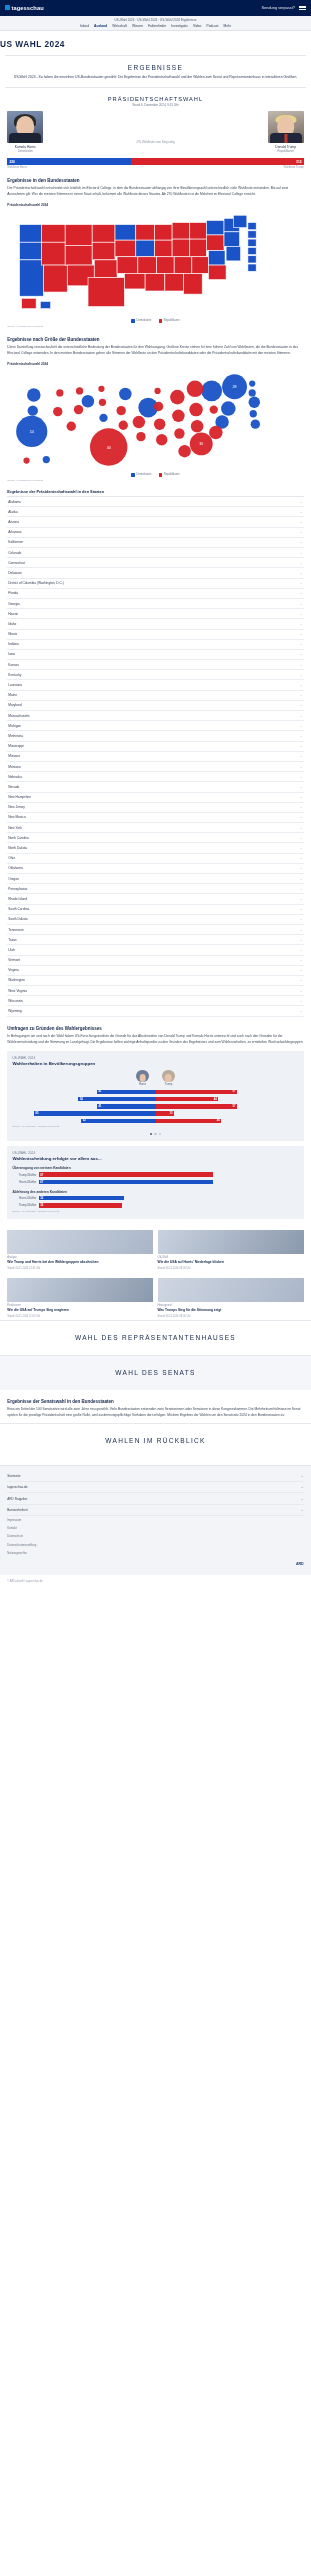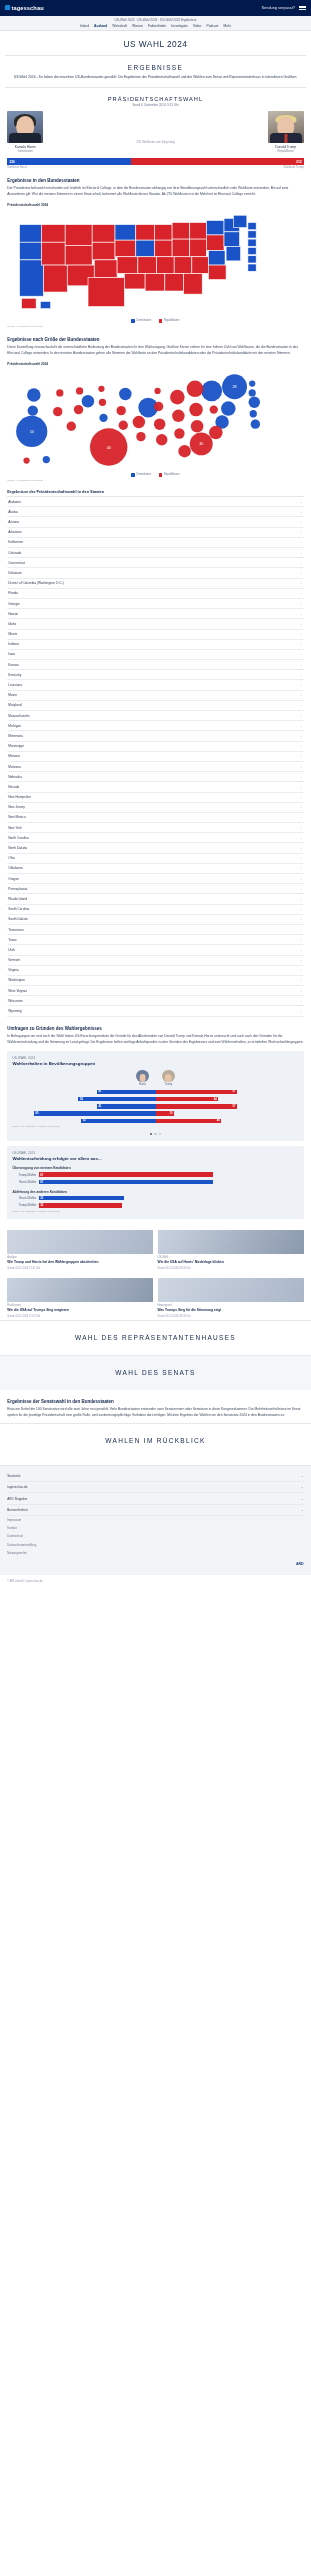--- a/index.html
+++ b/index.html
@@ -41,26 +41,26 @@
     color: #33435a;
     padding: 2.6px 5.2px 2.1px;
     text-align: center;
   }
   .navbar .row1 { margin-bottom: 1.6px; color:#56627a; font-size:3.1px;}
   .navbar .row2 span { margin: 0 2.1px; }
   .navbar .row2 span.active { font-weight: bold; color:#0b2e63; }
 
   
   .page-title {
-    text-align: center;
+    text-align: left;
     font-size: 8.3px;
     letter-spacing: 0.5px;
     padding: 8.3px 0 6.2px;
     color: #12254a;
-    font-weight: normal;
+    font-weight: bold;
   }
   .sep { height:0.5px; background:#e2e5ea; margin: 0 5.2px; }
 
   .section-head {
     text-align: center;
     font-size: 6.5px;
     letter-spacing: 1.3px;
     color: #12254a;
     padding: 8.3px 0 4.1px;
   }

